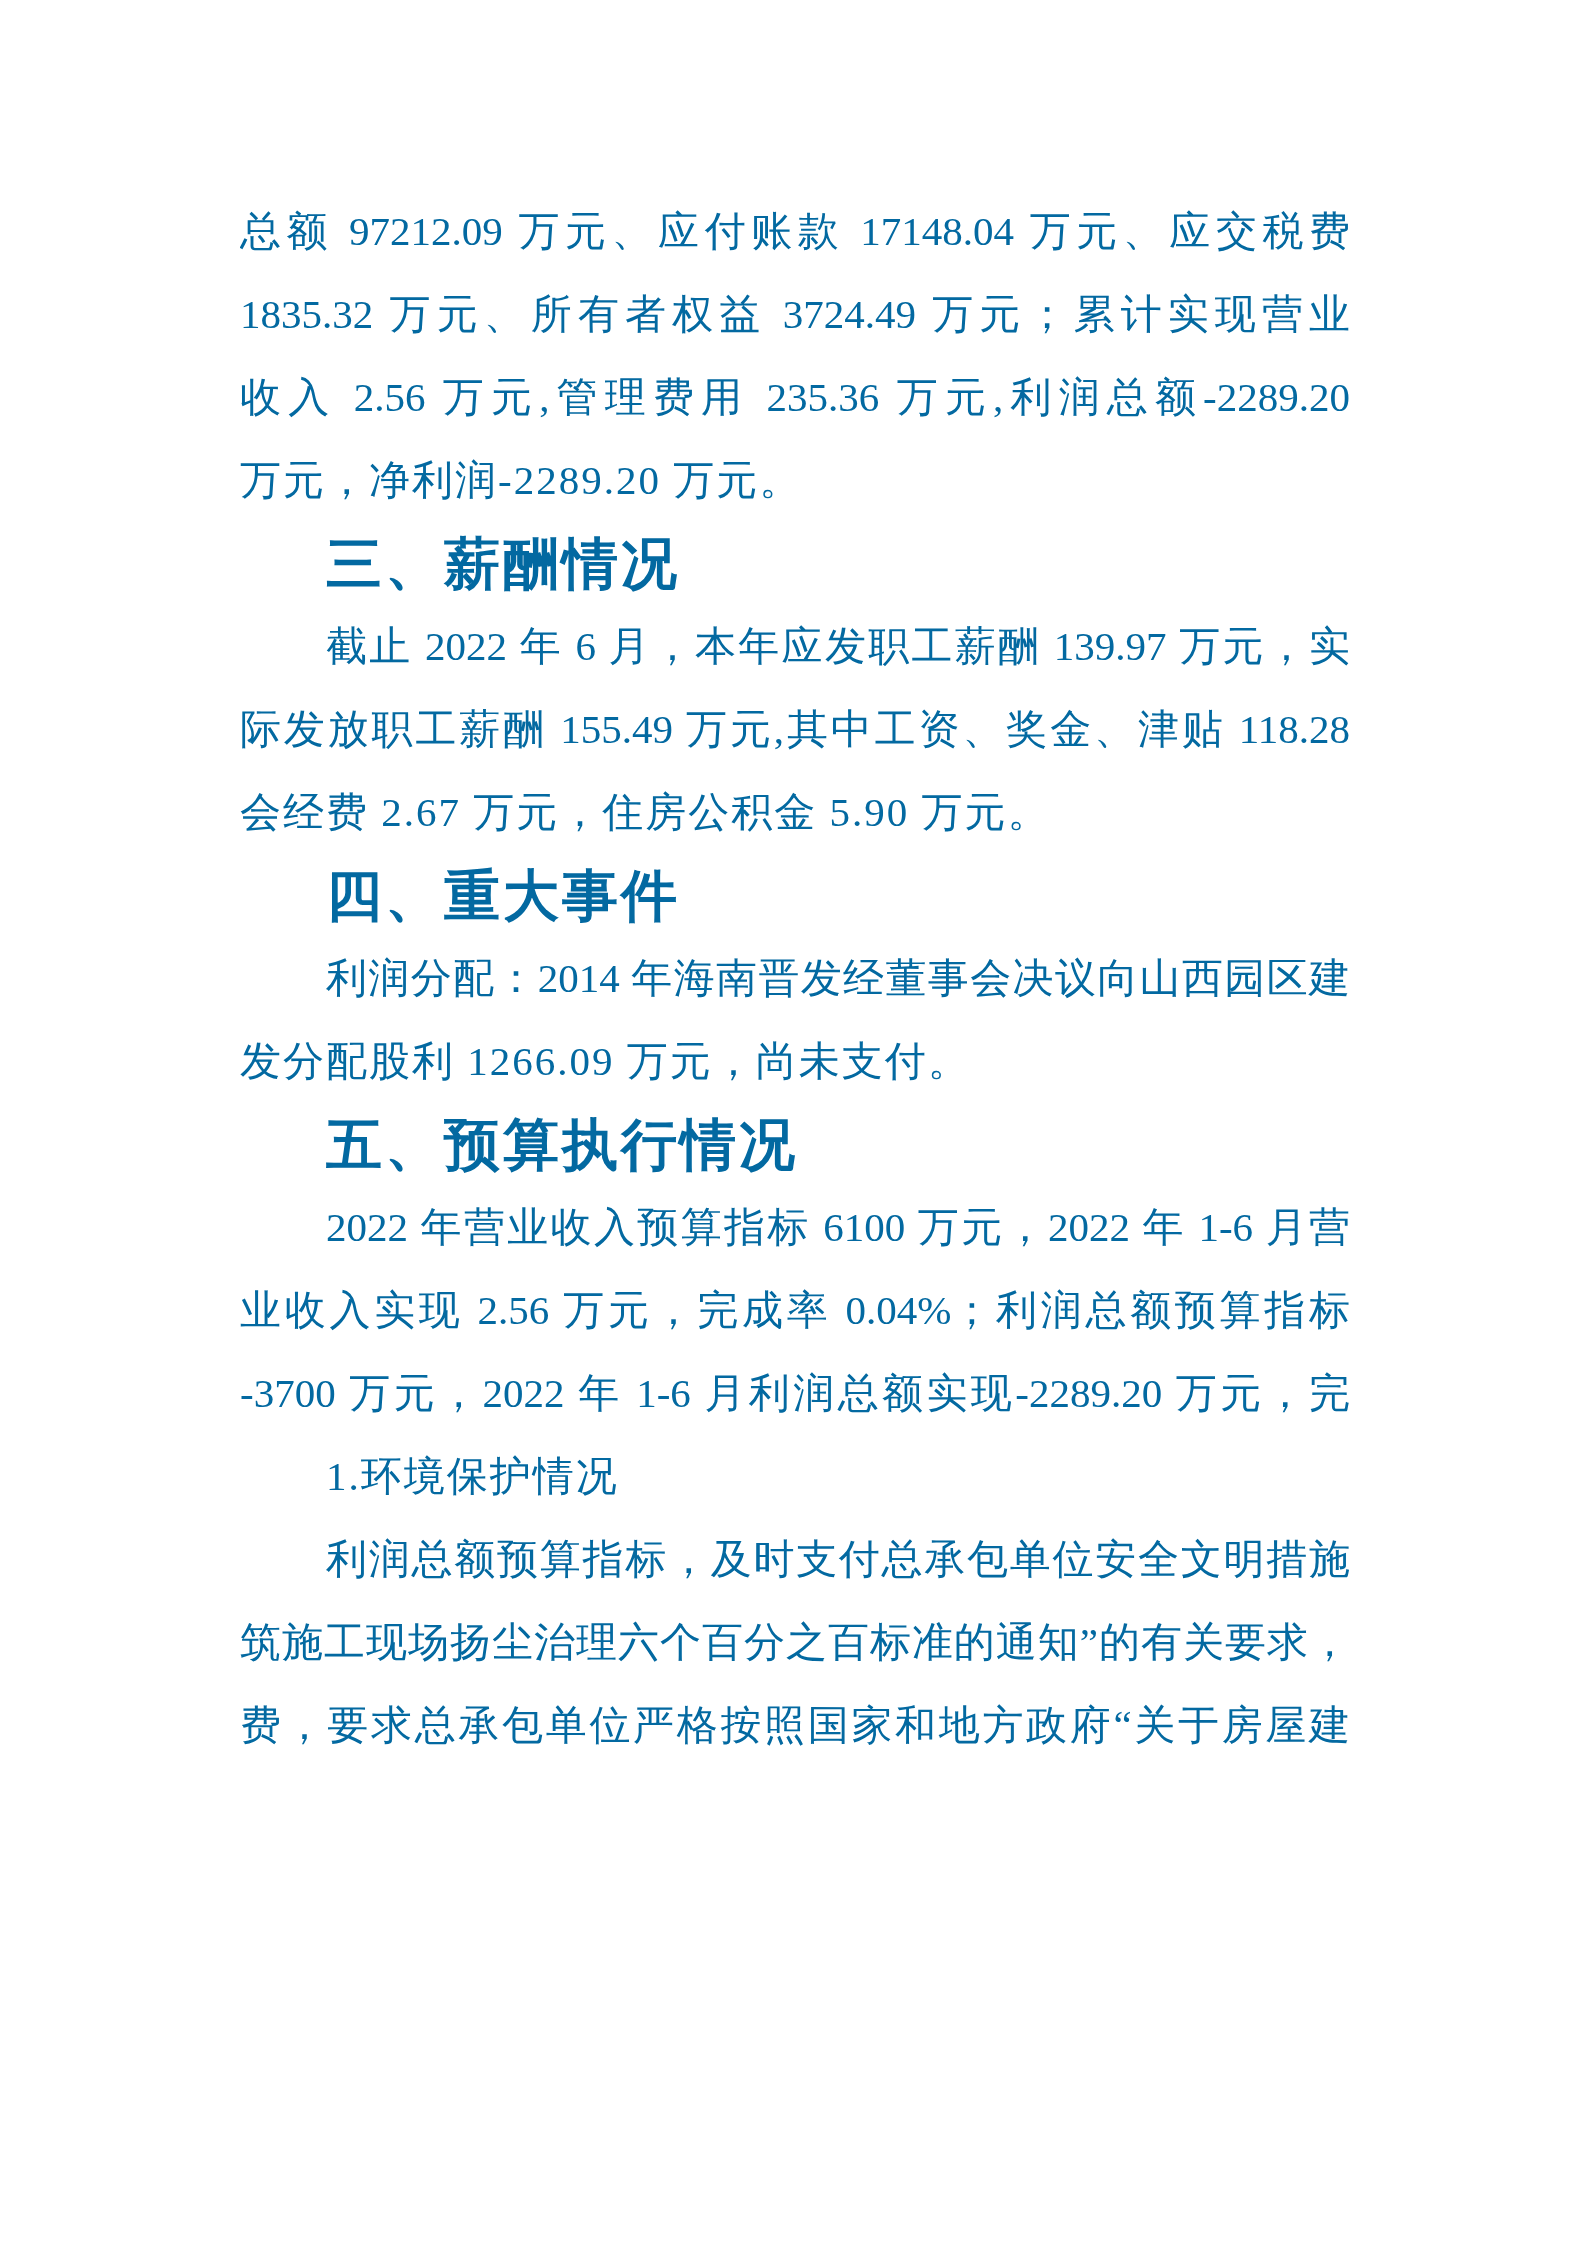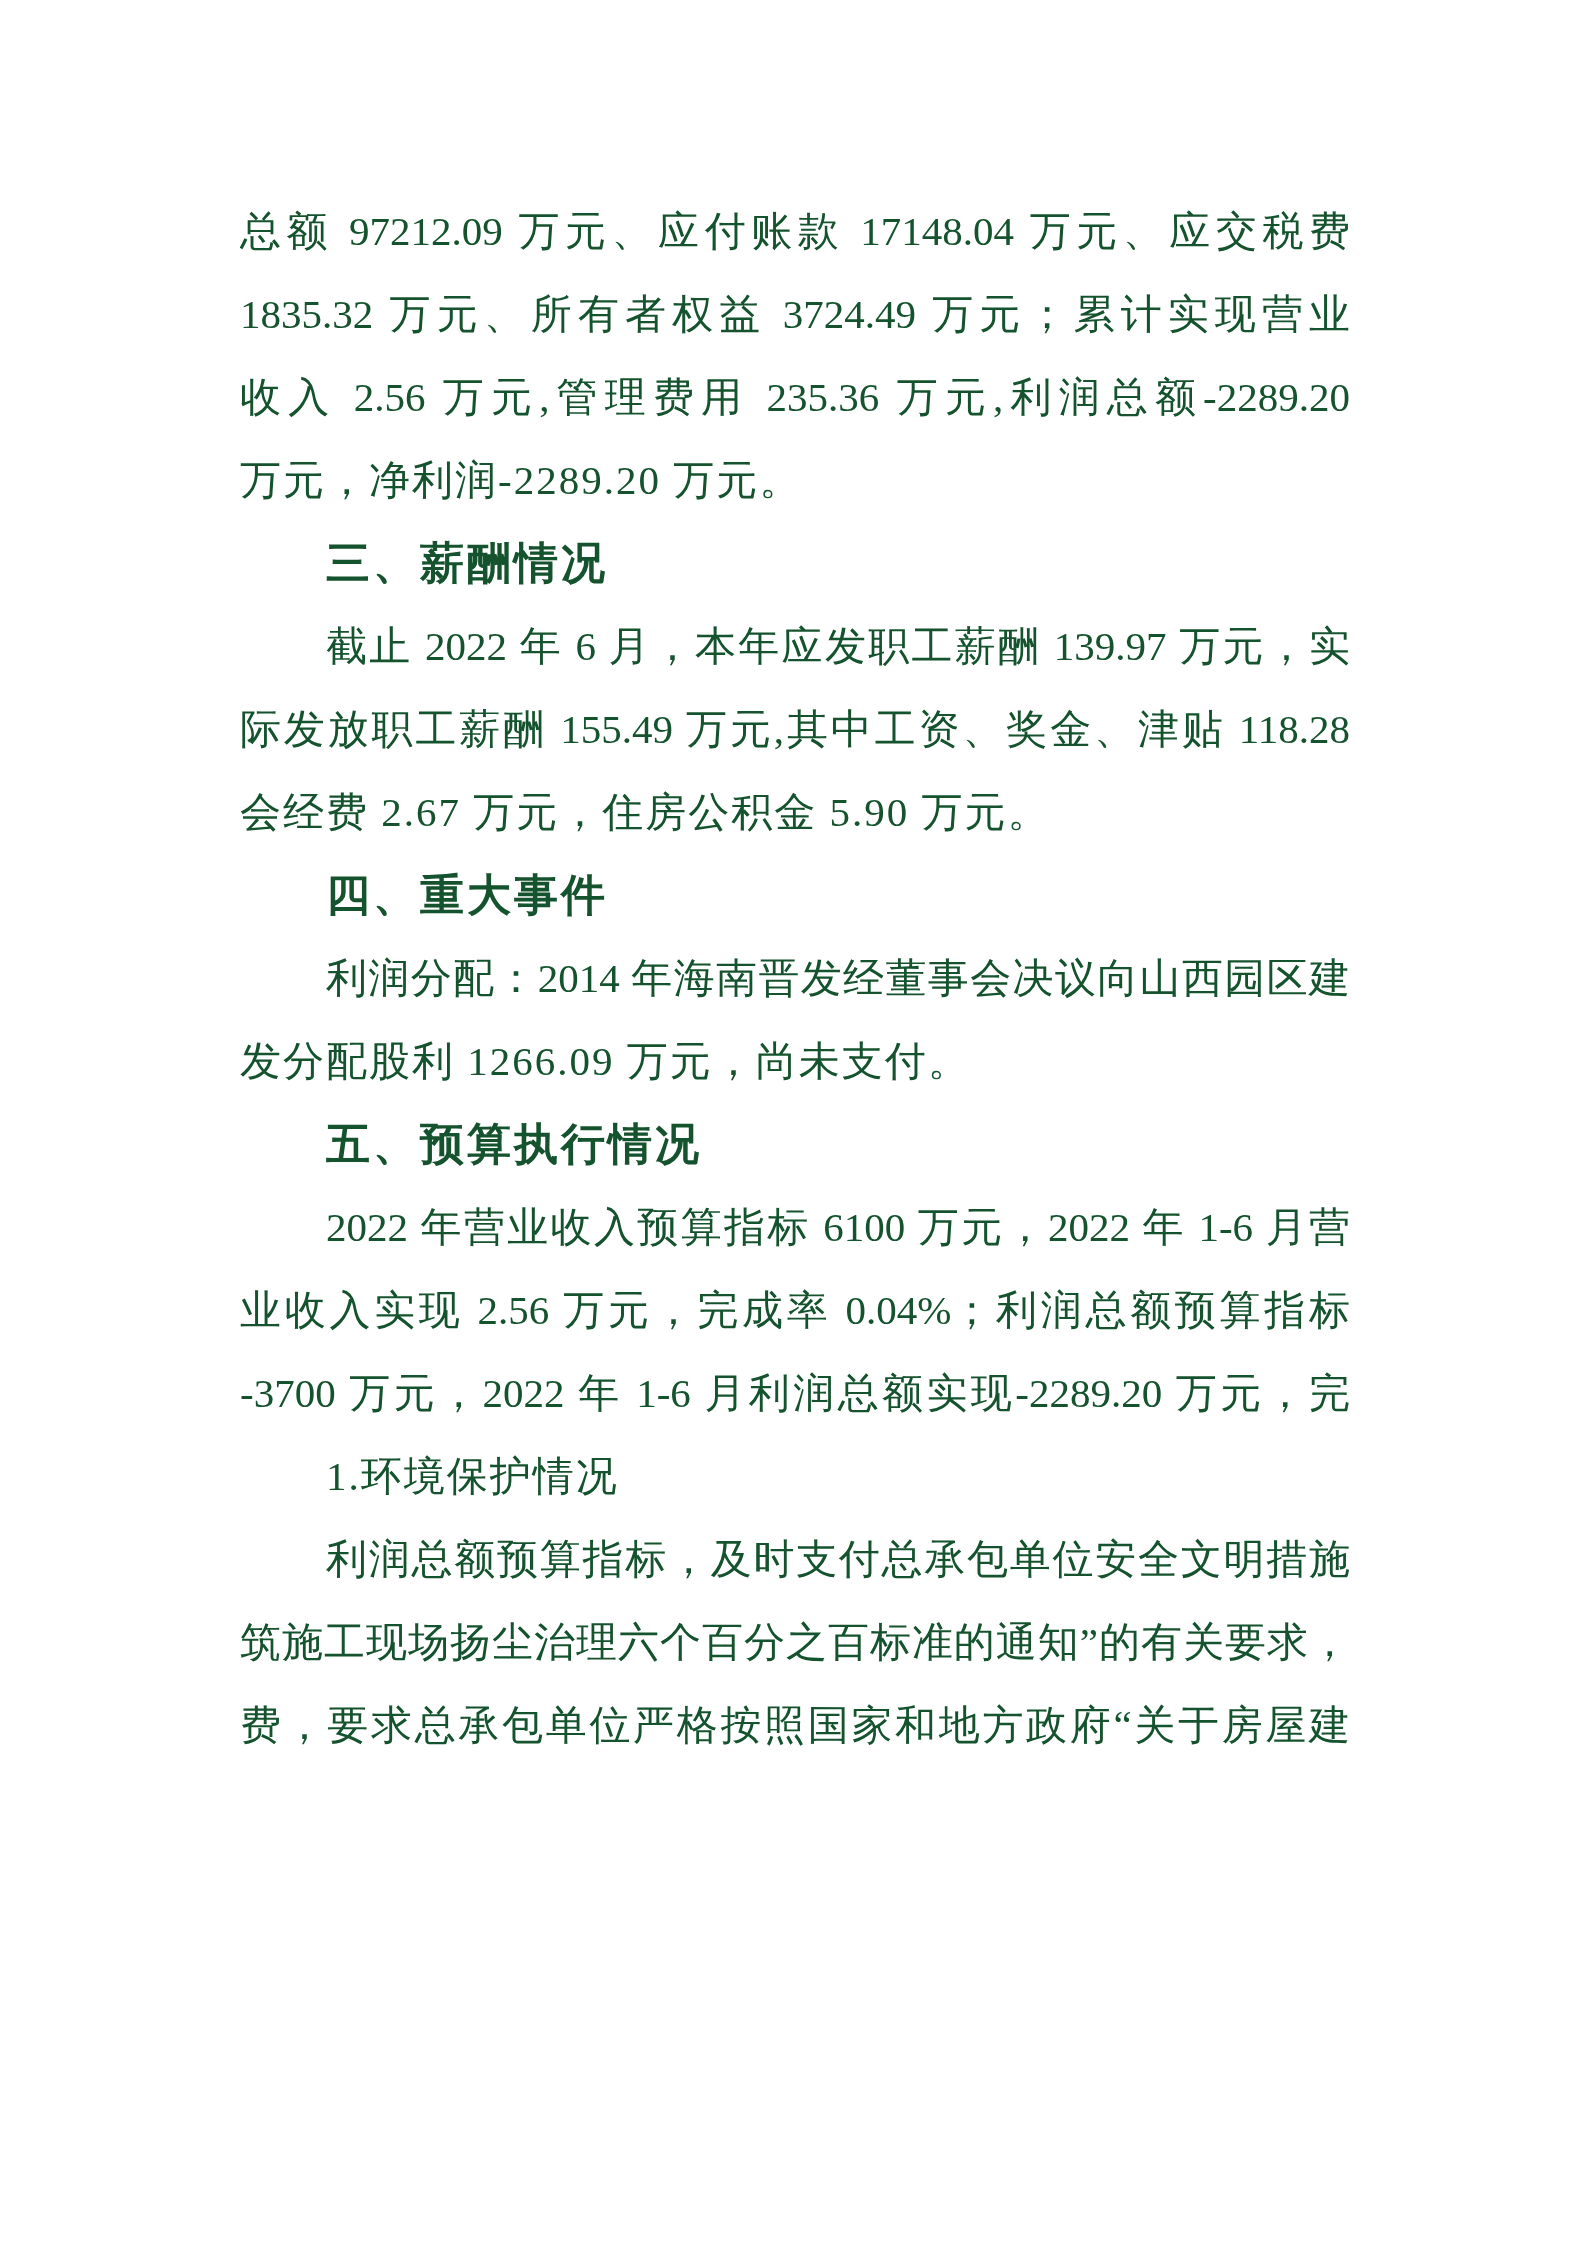--- a/index.html
+++ b/index.html
@@ -21,39 +21,39 @@
     left: 240px;
     top: 190px;
     width: 1110px;
   }
   .line {
     height: 83px;
     line-height: 83px;
     font-size: 41px;
     letter-spacing: 2px;
     white-space: nowrap;
-    color: #14532d;
+    color: #0369a1;
   }
   
   .j {
     white-space: normal;
     letter-spacing: 0;
     text-align: justify;
     text-align-last: justify;
     overflow: hidden;
   }
   
   .ind {
     padding-left: 86px;
   }
   
   .h {
-    font-family: Liberation Serif, serif;
+    font-family: Liberation Sans, sans-serif;
     font-weight: 700;
-    font-size: 44px;
+    font-size: 56px;
     letter-spacing: 3px;
   }
 </style>
 </head>
 <body>
 
 <div class="page">
   <div class="doc">
     <div class="line j">总额 97212.09 万元、应付账款 17148.04 万元、应交税费</div>
     <div class="line j">1835.32 万元、所有者权益 3724.49 万元；累计实现营业</div>

